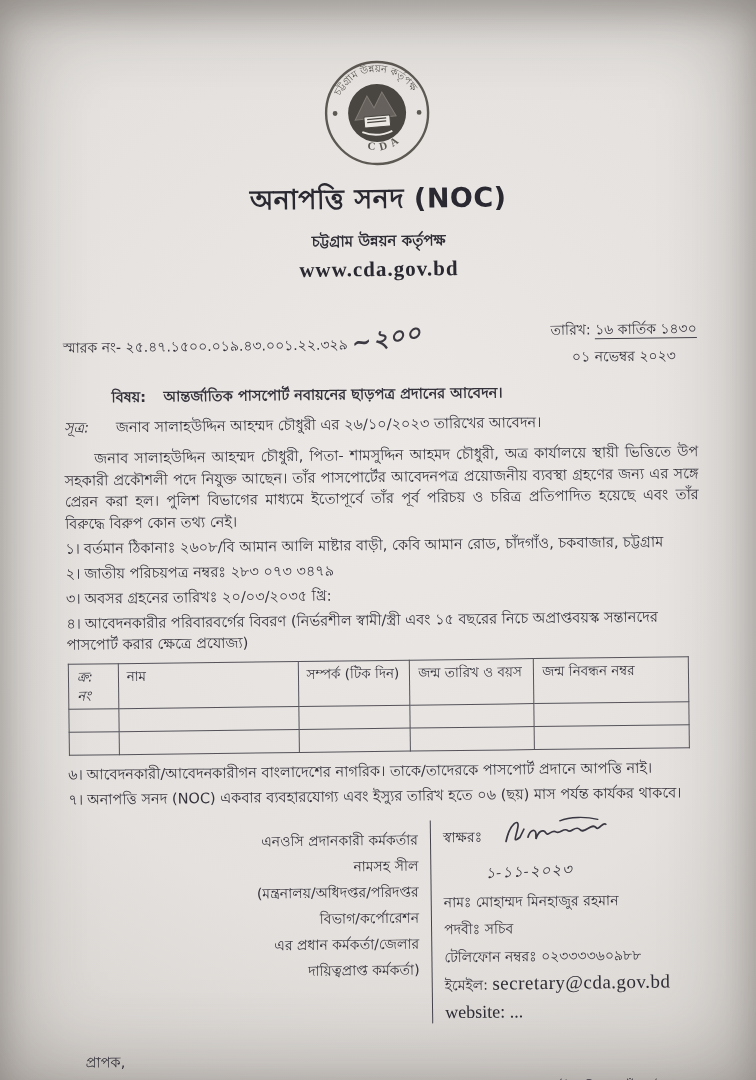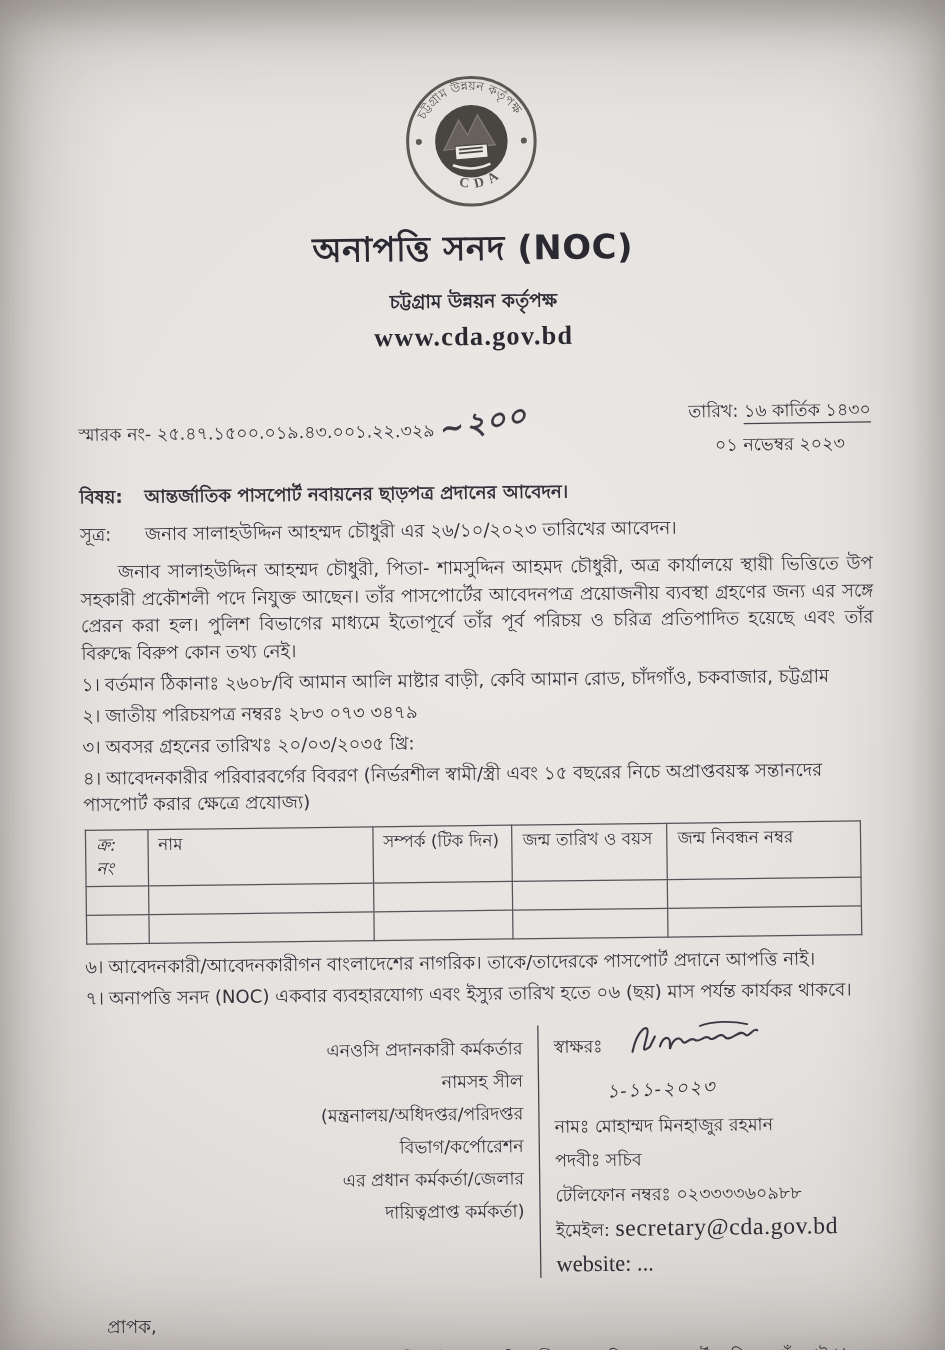--- a/index.html
+++ b/index.html
@@ -42,24 +42,24 @@
     font-size: 24px; color: #3c3942;
     transform: rotate(-9deg) translateY(-3px);
     letter-spacing: 1px;
   }
   .date-block { font-size: 14px; text-align: left; line-height: 1.55; }
   .date-top { border-bottom: 1.6px solid #45424b; padding-bottom: 1px; }
   .date-bottom { display: block; text-align: center; margin-top: 5px; }
 
   
   .sub-row { display: flex; margin-top: 13px; font-size: 14.5px; }
-  .sub-row .lbl { width: 52px; flex: 0 0 52px; font-weight: bold; }
+  .sub-row .lbl { width: 52px; flex: 0 0 52px; font-weight: bold; margin-left: 48px; }
   .sub-row .txt { font-weight: bold; }
   .ref-row { display: flex; margin-top: 6px; font-size: 14.5px; }
-  .ref-row .lbl { width: 52px; flex: 0 0 52px; }
+  .ref-row .lbl { width: 52px; flex: 0 0 52px; font-style: italic; }
 
   
   .body-par { margin-top: 8px; font-size: 14.5px; line-height: 1.48; text-align: justify; text-indent: 30px; }
   .num-item { margin-top: 4px; font-size: 14.5px; line-height: 1.45; }
   .num-item .n { margin-right: 4px; }
 
   
   table.family {
     width: 98%; margin-top: 8px; margin-left: 1px;
     border-collapse: collapse; font-size: 13.5px;

